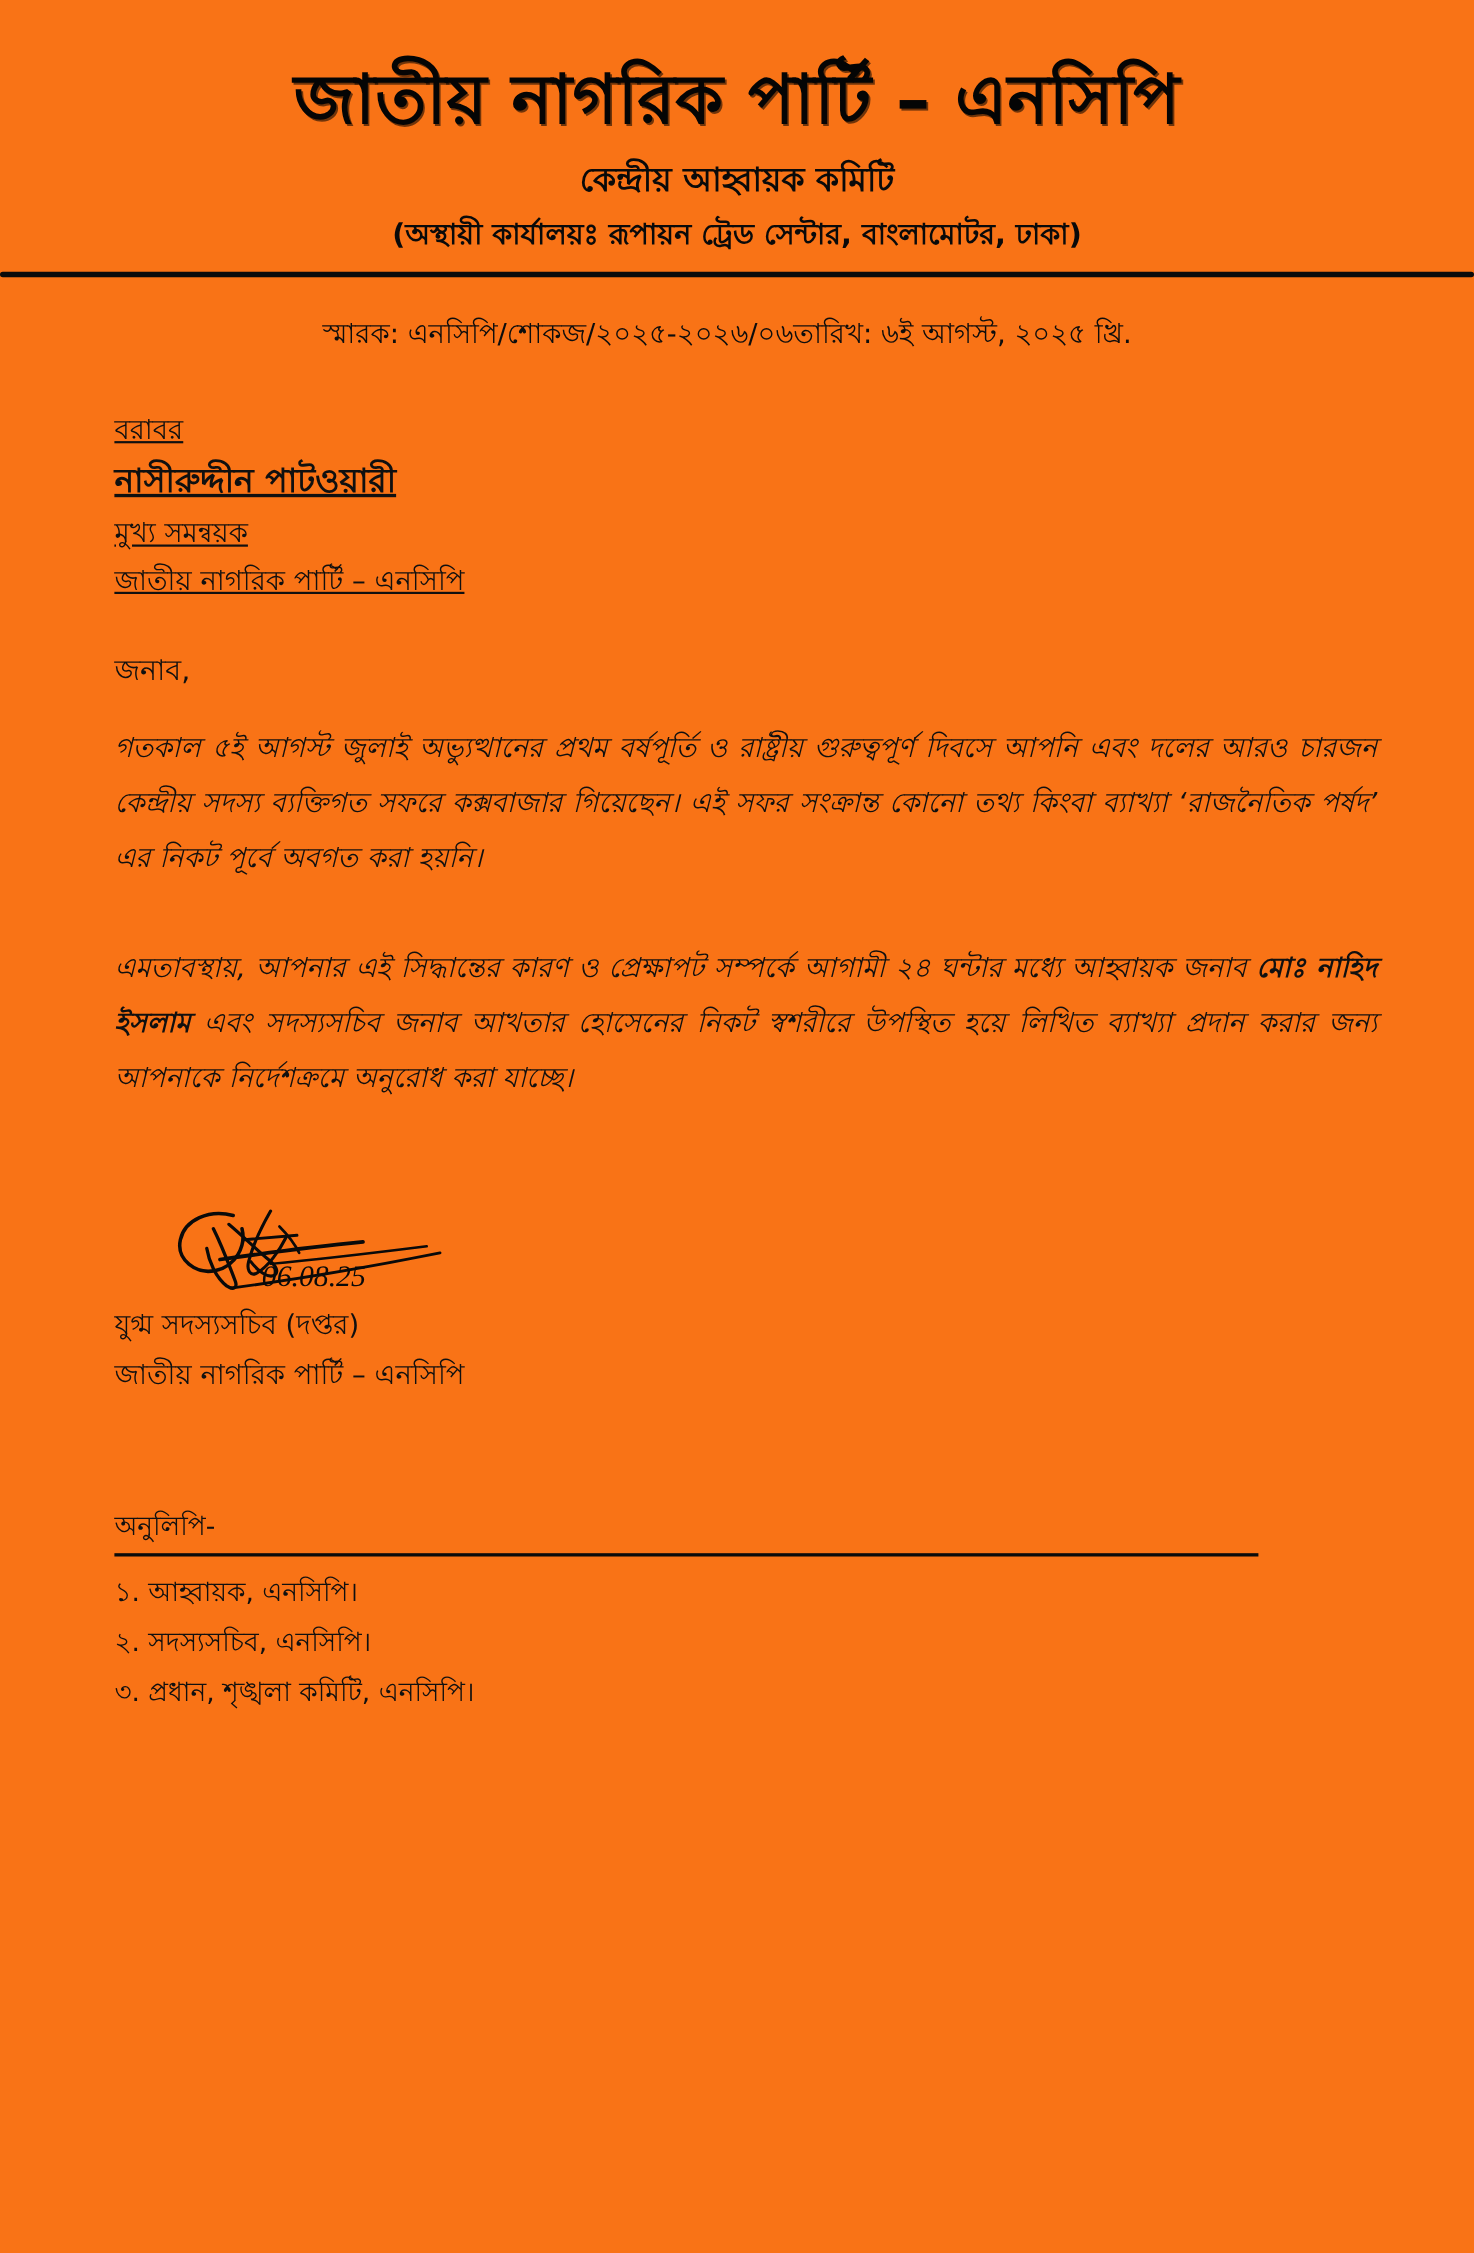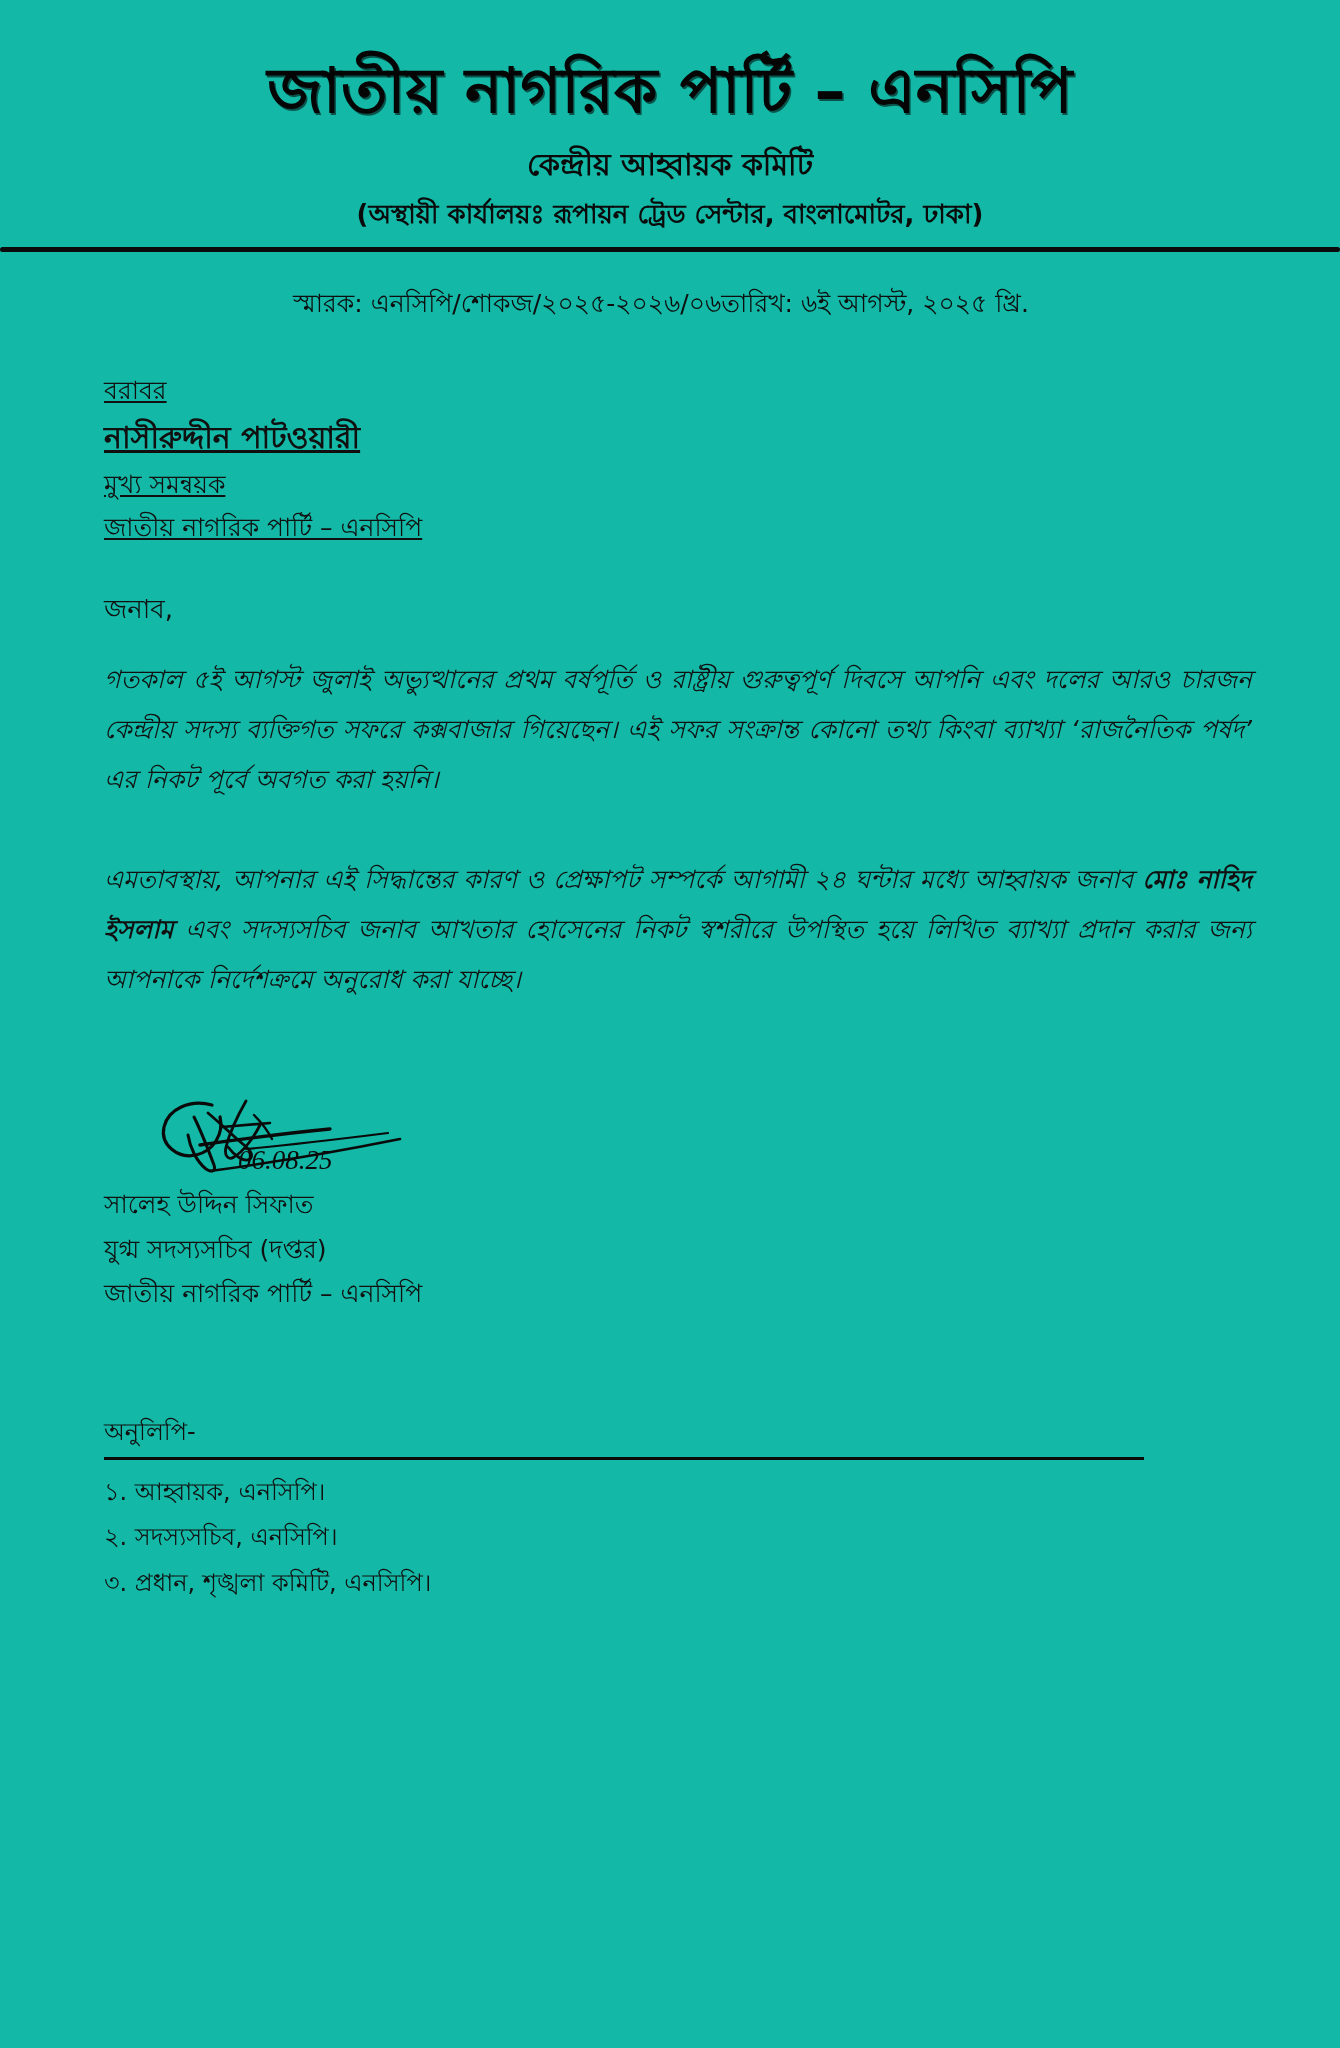--- a/index.html
+++ b/index.html
@@ -4,21 +4,21 @@
 <style>
   html, body {
     margin: 0;
     padding: 0;
     background: #ffffff;
   }
   .page {
     position: relative;
     width: 1340px;
     height: 2048px;
-    background: #14b8a6;
+    background: #f97316;
     font-family: "Liberation Serif", "DejaVu Serif", serif;
     color: #121212;
     overflow: hidden;
     box-sizing: border-box;
   }
 
   
   .letterhead {
     padding-top: 56px;
     text-align: center;
@@ -211,21 +211,20 @@
             <path d="M72 44 L120 40" stroke-width="2.6"></path>
             <path d="M104 32 C112 40, 118 48, 122 56" stroke-width="2.4"></path>
             <path d="M50 62 C92 56, 138 50, 180 46" stroke-width="3.4"></path>
             <path d="M60 88 C120 80, 200 66, 250 56" stroke-width="2.6"></path>
             <path d="M96 66 C140 62, 190 56, 238 50" stroke-width="2.2"></path>
           </g>
           <text x="88" y="86" font-family="Liberation Serif, serif" font-size="27" font-style="italic" fill="#0a0a0a">06.08.25</text>
         </svg>
       </div>
       <div class="sig-name-block">
-        <div>সালেহ উদ্দিন সিফাত</div>
         <div>যুগ্ম সদস্যসচিব (দপ্তর)</div>
         <div>জাতীয় নাগরিক পার্টি – এনসিপি</div>
       </div>
     </section>
 
     <section class="copies">
       <div class="copies-label">অনুলিপি-</div>
       <div class="copies-rule"></div>
       <ul class="copies-list">
         <li>১. আহ্বায়ক, এনসিপি।</li>

